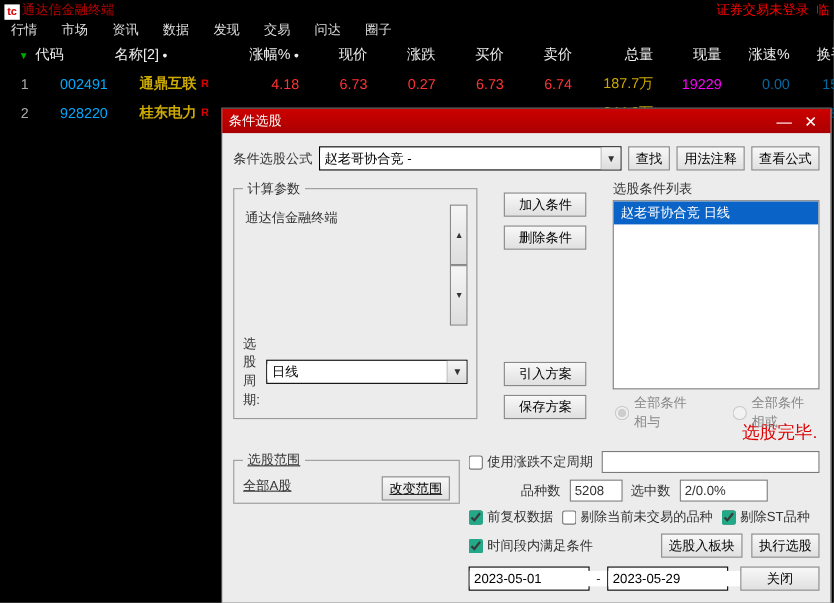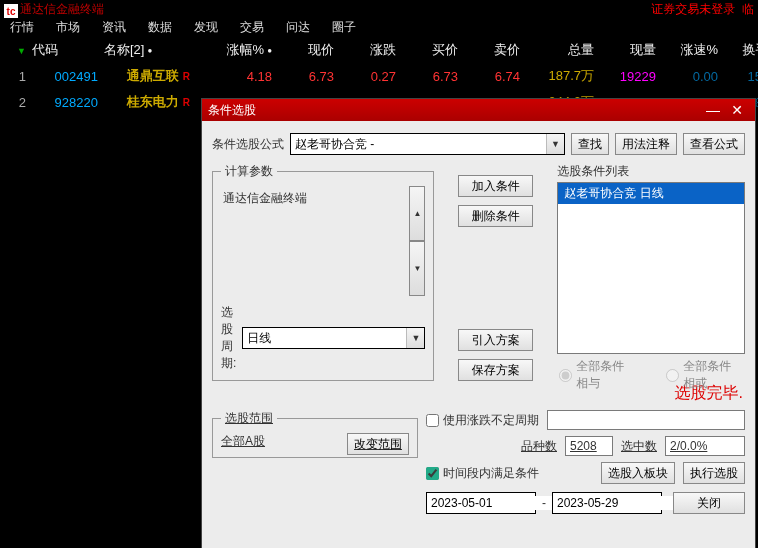--- a/index.html
+++ b/index.html
@@ -238,29 +238,43 @@
       </fieldset>
 
       <div class="right-lower">
         <div class="line">
           <label class="checkbox-row">
               <input type="checkbox" style="">
               <span>使用涨跌不定周期</span>
             </label>
           <div class="inline-input" style="flex:1;"></div>
         </div>
-        <div class="line" style="justify-content:flex-end;text-decoration:underline;">
+        <div class="line" style="justify-content:center;">
           <span>品种数</span>
           <div class="inline-input" style="width:48px;">5208</div>
           <span>选中数</span>
           <div class="inline-input" style="width:80px;">2/0.0%</div>
         </div>
         <div class="line">
           <label class="checkbox-row">
               <input type="checkbox" checked="" style="">
+              <span>前复权数据</span>
+            </label>
+          <label class="checkbox-row">
+              <input type="checkbox" style="">
+              <span>剔除当前未交易的品种</span>
+            </label>
+          <label class="checkbox-row">
+              <input type="checkbox" checked="" style="">
+              <span>剔除ST品种</span>
+            </label>
+        </div>
+        <div class="line">
+          <label class="checkbox-row">
+              <input type="checkbox" checked="" style="">
               <span>时间段内满足条件</span>
             </label>
           <div class="right-actions">
             <button class="btn">选股入板块</button>
             <button class="btn">执行选股</button>
           </div>
         </div>
         <div class="date-row">
           <div class="combo" style="width:110px; flex:none;">
             <input type="text" value="2023-05-01" style="">

